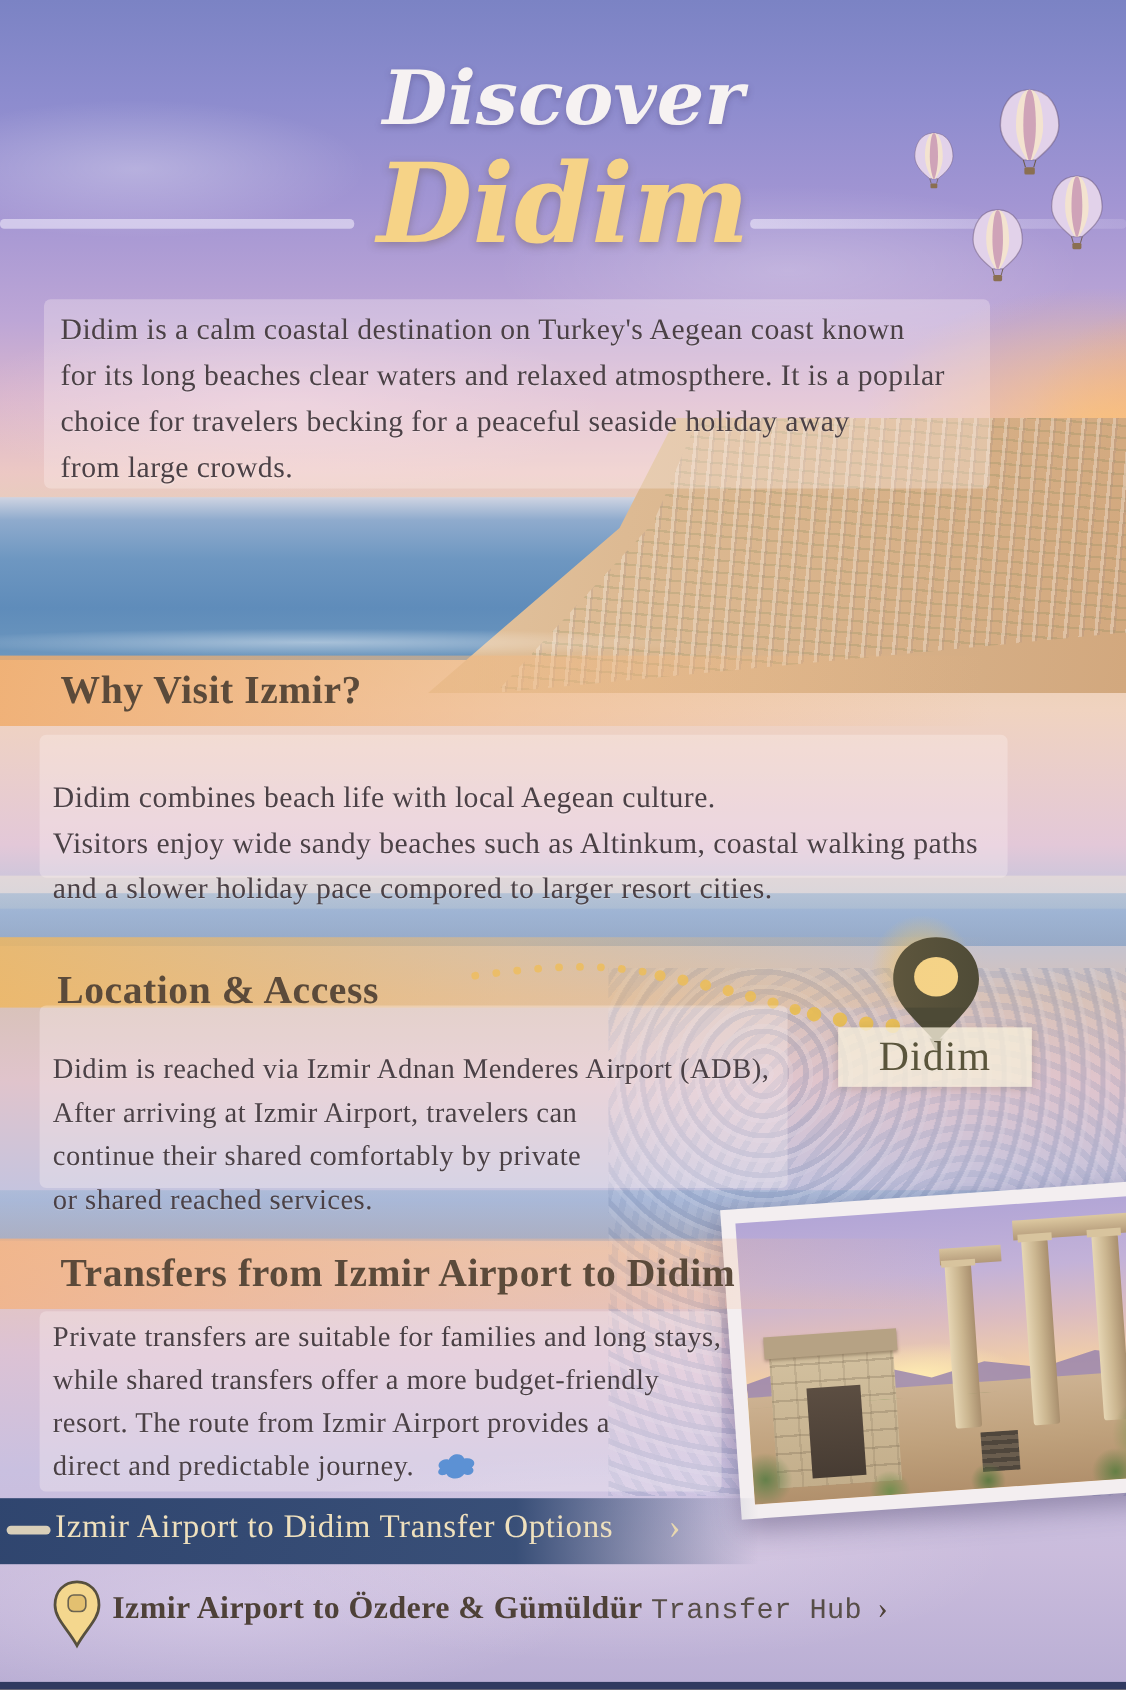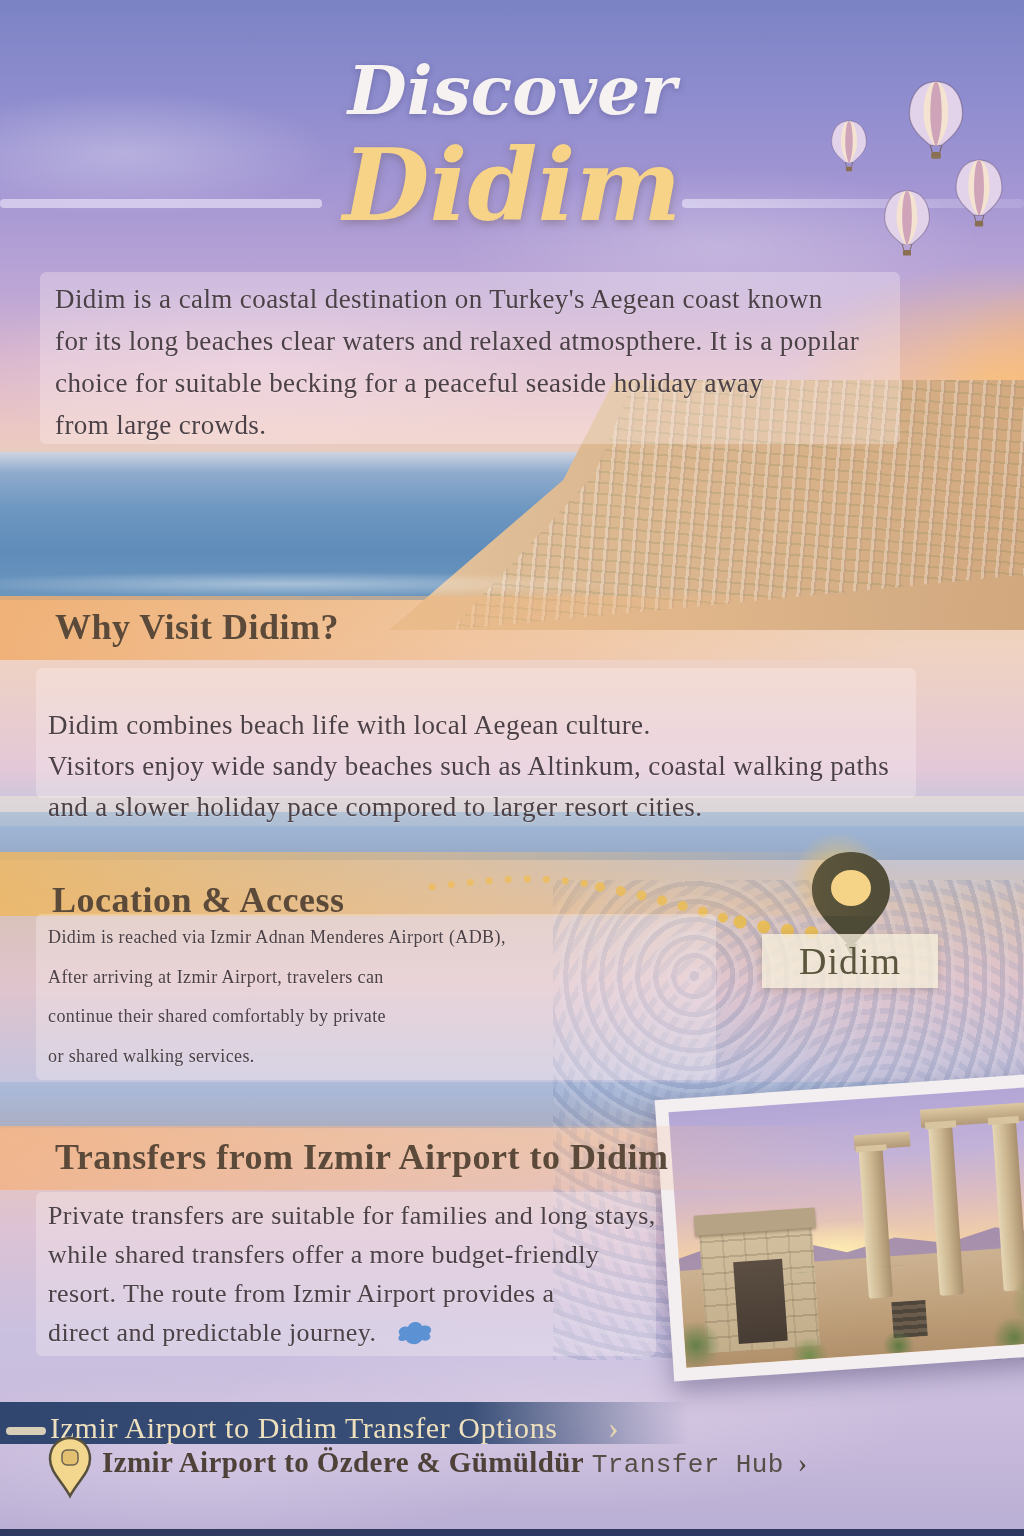--- a/index.html
+++ b/index.html
@@ -62,21 +62,21 @@
   .intro{left:55px;top:278px;font-size:27px;line-height:42px;}
   .heading{color:#5b4a3a;font-size:36px;font-weight:700;letter-spacing:.5px;white-space:nowrap;}
   .band{height:64px;background:linear-gradient(90deg, rgba(240,172,108,.85), rgba(242,184,128,.5) 45%, rgba(242,184,128,0) 88%);}
   .band.gold{background:linear-gradient(90deg, rgba(238,183,98,.85), rgba(240,190,120,.5) 45%, rgba(240,190,120,0) 88%);}
   .band.peach{background:linear-gradient(90deg, rgba(243,178,130,.8), rgba(243,188,150,.45) 45%, rgba(243,188,150,0) 85%);}
   .h-why{left:0;top:596px;width:100%;}
   .h-why .heading{position:absolute;left:55px;top:10px;}
   .p-why{left:48px;top:676px;font-size:27px;line-height:41px;margin-top:29px;}
   .h-loc{left:0;top:852px;width:100%;}
   .h-loc .heading{position:absolute;left:52px;top:27px;}
-  .p-loc{left:48px;top:918px;font-size:18px;line-height:39.5px;font-family:Liberation Serif, serif;}
+  .p-loc{left:48px;top:952px;font-size:26px;line-height:39.5px;font-family:Liberation Serif, serif;}
   .h-tra{left:0;top:1126px;width:100%;}
   .h-tra .heading{position:absolute;left:55px;top:10px;}
   .p-tra{left:48px;top:1196px;font-size:26px;line-height:39px;}
   .splash{display:inline-block;vertical-align:-6px;margin-left:14px;}
   
   .art{left:0;top:0;width:1024px;height:1536px;pointer-events:none;}
   .pin-label{left:762px;top:934px;width:176px;height:54px;
     background:rgba(246,238,218,.78);box-shadow:0 2px 8px rgba(90,80,60,.25);
     text-align:center;font-size:38px;line-height:54px;color:#5a553c;letter-spacing:1px;}
   
@@ -107,22 +107,22 @@
   .beam-short{left:49%;top:14%;width:15%;height:6%;background:linear-gradient(180deg,#d6c29c,#b29878);}
   .ph-green{left:0;bottom:0;width:100%;height:34%;background:
     radial-gradient(circle 34px at 3% 75%, #64804a, transparent 72%),
     radial-gradient(circle 26px at 33% 96%, #728e4e, transparent 72%),
     radial-gradient(circle 22px at 57% 92%, #5d7a42, transparent 72%),
     radial-gradient(circle 48px at 97% 55%, #7a9050, transparent 72%),
     radial-gradient(circle 30px at 88% 92%, #647f45, transparent 72%);}
   .ph-steps{left:56%;bottom:6%;width:9%;height:14%;background:
     repeating-linear-gradient(180deg,#4f463c 0 4px,#6a5d4e 4px 8px);}
   
-  .banner{left:0;top:1362px;width:690px;height:42px;cursor:pointer;background:
-    linear-gradient(90deg, rgba(38,62,104,.94) 0%, rgba(40,66,108,.9) 68%, rgba(40,66,108,0) 100%); margin-top: 40px;}
+  .banner{left:0;top:1362px;width:690px;height:60px;cursor:pointer;background:
+    linear-gradient(90deg, rgba(38,62,104,.94) 0%, rgba(40,66,108,.9) 68%, rgba(40,66,108,0) 100%);}
   .banner-dash{position:absolute;left:6px;top:25px;width:40px;height:8px;border-radius:4px;background:#d9cfb9;}
   .banner-text{position:absolute;left:50px;top:9px;font-size:30px;color:#efe0bd;letter-spacing:.6px;white-space:nowrap;}
   .banner-chevron{position:absolute;left:608px;top:7px;font-size:32px;color:#e8d8b0;}
   .footer{left:0;top:1432px;width:800px;height:80px;cursor:pointer;}
   .footer-text{position:absolute;left:102px;top:14px;font-size:29px;color:#4e4138;letter-spacing:.4px;white-space:nowrap;}
   .footer-light{font-size:26px;font-weight:400;color:#574e48;font-family:Liberation Mono, monospace;}
   .footer-chevron{font-size:28px;color:#4e4138;margin-left:14px;}
   .footer-strong{font-weight:700;}
   .navybar{left:0;top:1529px;width:100%;height:7px;background:#303a60;}
 </style>
@@ -189,43 +189,43 @@
       <path d="M845,944 L851,956 L857,944 Z" fill="#4d4a36"></path>
     </g>
   </svg>
 
   <div class="layer pin-label">Didim</div>
 
   <div class="layer veil" style="left:40px;top:272px;width:860px;height:172px;"></div>
   <div class="layer para intro">
     <div>Didim is a calm coastal destination on Turkey's Aegean coast known</div>
     <div>for its long beaches clear waters and relaxed atmospthere. It is a popılar</div>
-    <div>choice for suitable becking for a peaceful seaside holiday away</div>
+    <div>choice for travelers becking for a peaceful seaside holiday away</div>
     <div>from large crowds.</div>
   </div>
 
   <div class="layer band h-why">
-    <div class="heading">Why Visit Didim?</div>
+    <div class="heading">Why Visit Izmir?</div>
   </div>
   <div class="layer veil" style="left:36px;top:668px;width:880px;height:130px;"></div>
   <div class="layer para p-why">
     <div>Didim combines beach life with local Aegean culture.</div>
     <div>Visitors enjoy wide sandy beaches such as Altinkum, coastal walking paths</div>
     <div>and a slower holiday pace compored to larger resort cities.</div>
   </div>
 
   <div class="layer band gold h-loc">
     <div class="heading">Location &amp; Access</div>
   </div>
   <div class="layer veil" style="left:36px;top:914px;width:680px;height:166px;"></div>
   <div class="layer para p-loc">
     <div>Didim is reached via Izmir Adnan Menderes Airport (ADB),</div>
     <div>After arriving at Izmir Airport, travelers can</div>
     <div>continue their shared comfortably by private</div>
-    <div>or shared walking services.</div>
+    <div>or shared reached services.</div>
   </div>
 
   <div class="layer photo">
     <div class="photo-inner">
       <div class="ph ph-glow" style="position:absolute;"></div>
       <div class="ph ph-mountains"></div>
       <div class="ph ph-ground"></div>
       <div class="ph ph-gate">
         <div class="ph ph-lintel"></div>
         <div class="ph ph-door"></div>

